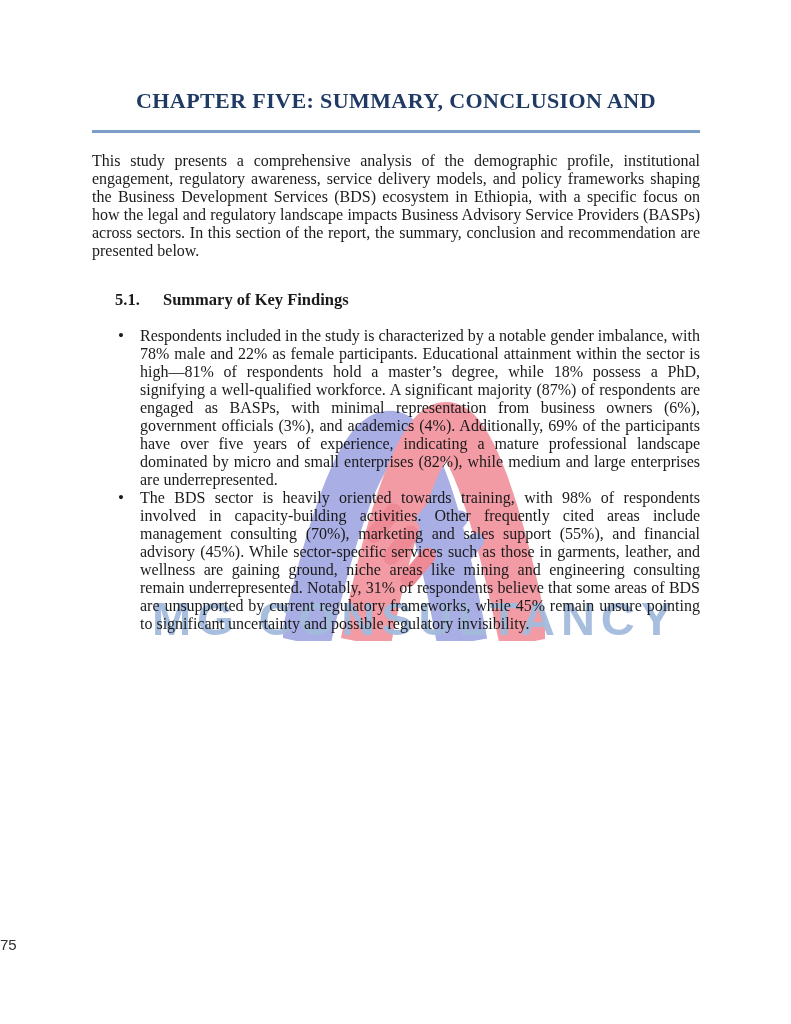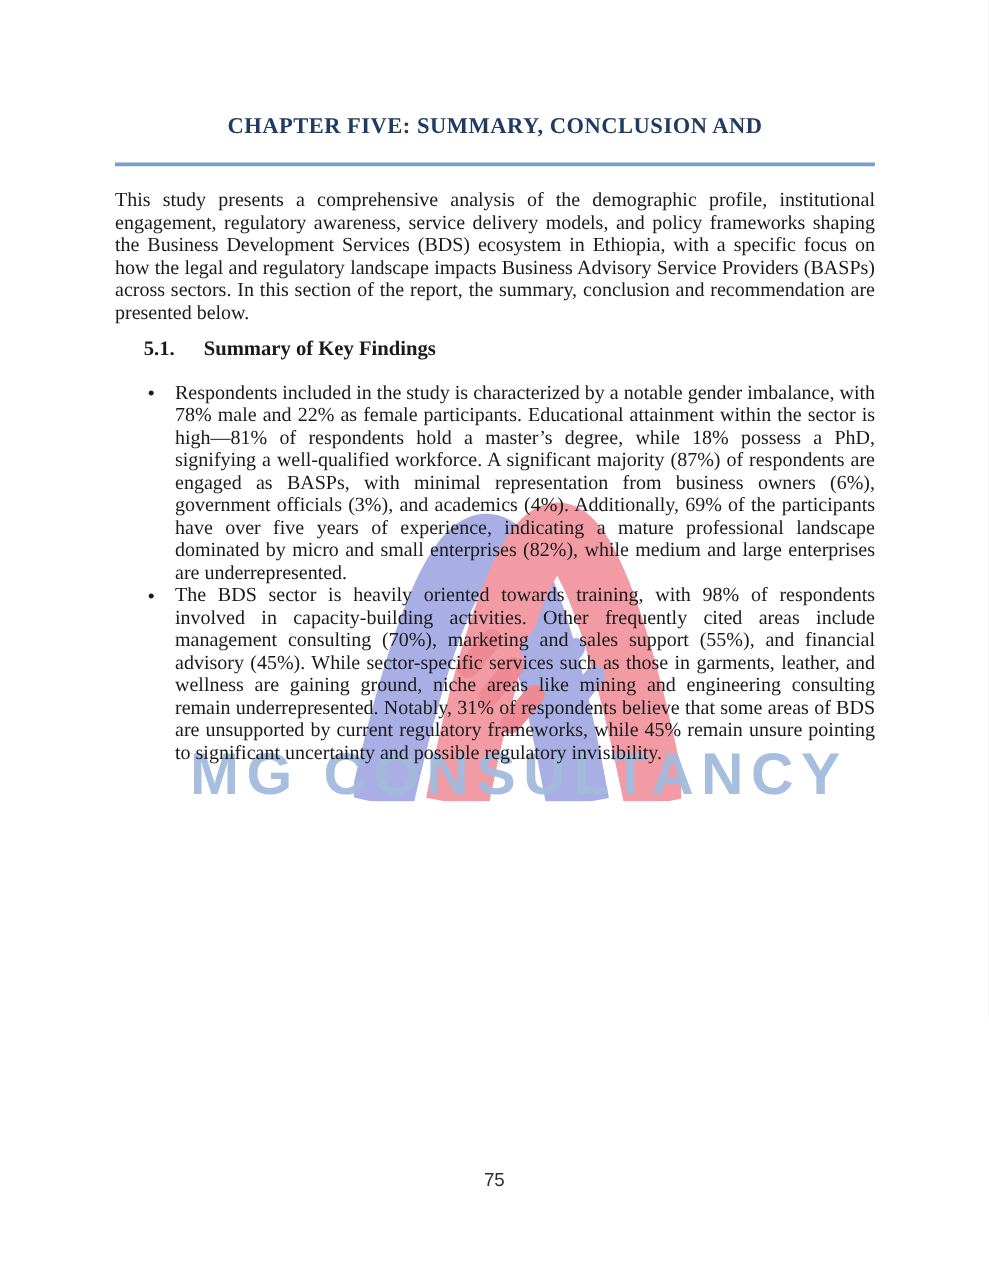--- a/index.html
+++ b/index.html
@@ -26,56 +26,56 @@
 
   
   .content {
     position:absolute; inset:0; z-index:1;
     padding:0 91px 0 92px; box-sizing:border-box;
   }
   .chapter-title {
     margin-top:84px;
     text-align:center;
     font-weight:bold;
-    font-size:18px; line-height:33px;
+    font-size:22px; line-height:33px;
     letter-spacing:.4px;
     color:var(--title, #1F3A63);
   }
   .title-rule {
     margin-top:13px;
     height:3px;
     background:var(--rule, #7C9DC5);
   }
   .body-text {
     font-size:16px; line-height:18px;
     color:var(--body_text, #1A1A1A);
   }
   .intro { margin:19px 0 0 0; text-align:justify; }
   .section-heading {
-    margin-top:9px;
+    margin-top:30px;
     font-weight:bold; font-size:16.5px;
     color:var(--body_text, #1A1A1A);
   }
   .sec-num { display:inline-block; margin-left:23px; width:48px; }
   .section-intro { margin:15px 0 0 0; text-align:justify; }
 
   .bullets { margin:17px 0 0 0; padding:0; list-style:none; }
   .bullets li {
     position:relative;
     padding-left:48px;
     text-align:justify;
   }
   .bullet-glyph {
     position:absolute; left:26px; top:0;
     font-size:17px;
   }
 
   .footer-pagenum {
     position:absolute; top:936px; left:0; right:0;
-    text-align:center; z-index:1;
+    z-index:1;
     font-family:"Liberation Sans", sans-serif;
     font-size:15px; color:#2F2F2F;
   }
 </style>
 </head>
 <body>
 
 <div class="page">
 
   <div class="watermark">

